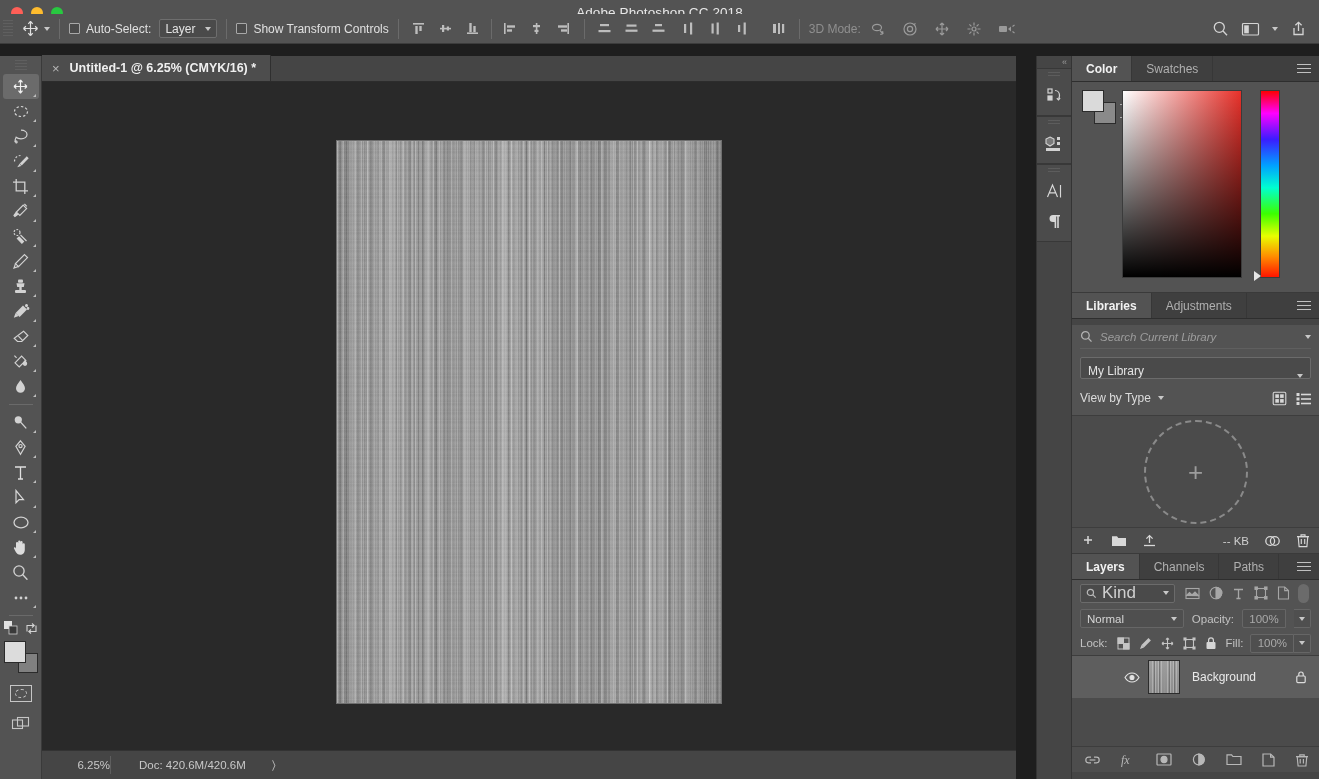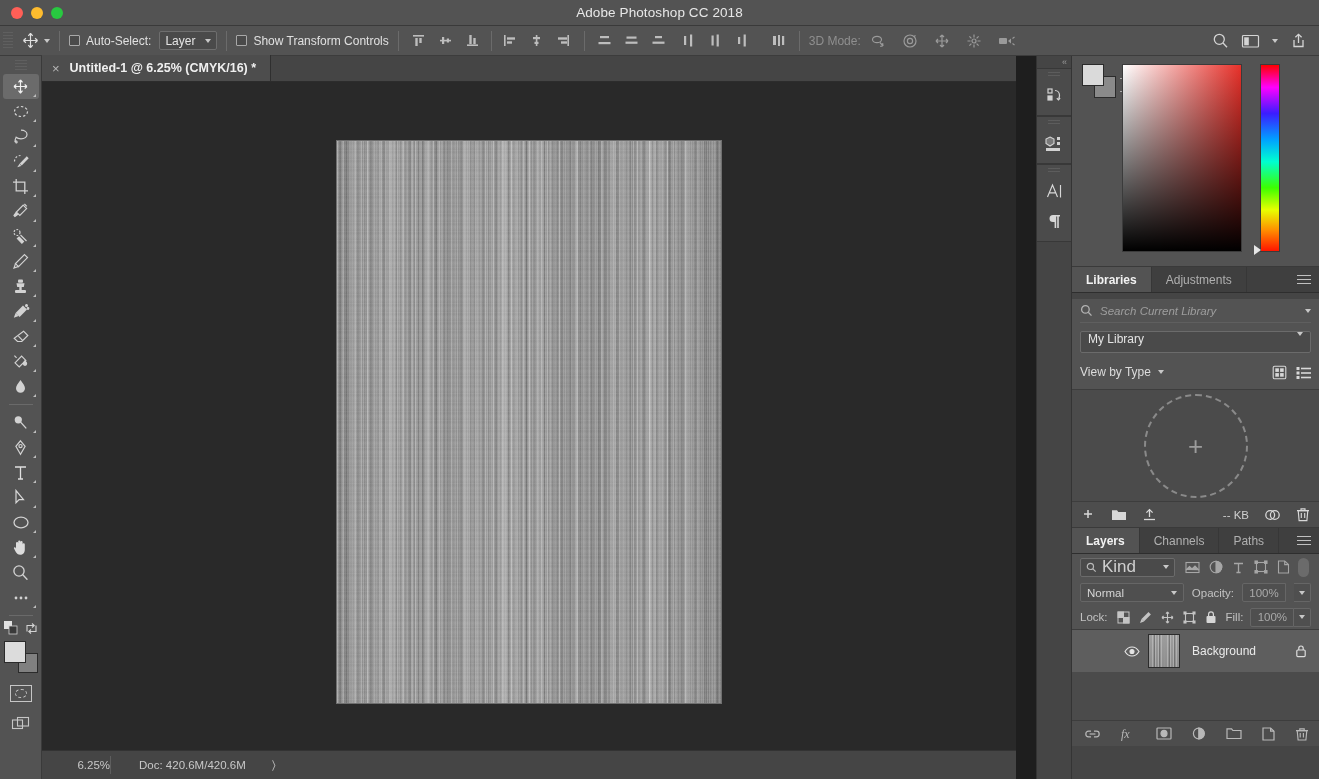--- a/index.html
+++ b/index.html
@@ -26,21 +26,21 @@
   .dot.red{ background:#ff5f57; }
   .dot.yellow{ background:#febc2e; }
   .dot.green{ background:#28c840; }
   .app-title {
     position:absolute; left:0; right:0; text-align:center;
     font-size:13.5px; color:#e8e8e8; letter-spacing:0.1px;
   }
 
   
   .optionsbar {
-    position:absolute; top:26px; left:0; width:1319px; height:30px;
+    position:absolute; top:14px; left:0; width:1319px; height:30px;
     background:#535353;
     display:flex; align-items:center;
     border-bottom:1px solid #3c3c3c;
   }
   .grip { width:10px; height:18px; margin-left:3px;
     background:repeating-linear-gradient(to bottom,#6e6e6e 0 1px,transparent 1px 3px);
     opacity:.45; }
   .opt-tool { display:flex; align-items:center; gap:4px; margin-left:7px; }
   .opt-icon { width:20px; height:20px; display:flex; align-items:center; justify-content:center; }
   .vsep { width:1px; height:20px; background:#6b6b6b; margin:0 9px; }
@@ -182,21 +182,21 @@
     background:linear-gradient(to bottom,#ff0000 0%,#ff00ff 12%,#3b1cff 26%,#00a0ff 40%,#00ffd0 52%,#3cff00 66%,#e8ff00 78%,#ff8c00 89%,#ff1500 100%); }
   .hue-thumb { position:absolute; left:-7px; bottom:-4px; width:0;height:0;
     border-top:5px solid transparent;border-bottom:5px solid transparent;border-left:7px solid #e6e6e6; }
 
   
   .lib-search { height:24px; margin:6px 8px 0; display:flex; align-items:center; gap:7px;
     border-bottom:1px solid #5f5f5f; color:#a9a9a9; }
   .lib-search .ph { flex:1; font-style:italic; font-size:11.5px; color:#9e9e9e; }
   .big-select {
     margin:8px 8px 0; height:22px; background:#4a4a4a; border:1px solid #6b6b6b; border-radius:2px;
-    display:flex; align-items:flex-start; justify-content:space-between; padding:0 7px;
+    display:flex; align-items:flex-end; justify-content:space-between; padding:0 7px;
     font-size:12px; color:#e4e4e4;
   }
   .lib-view { margin:8px 8px 0; height:22px; display:flex; align-items:center; justify-content:space-between; }
   .view-left { display:flex; align-items:center; gap:7px; font-size:12px; color:#dcdcdc; }
   .view-icons { display:flex; gap:9px; }
   .lib-canvas { margin-top:6px; height:112px; background:#4b4b4b; position:relative; border-top:1px solid #3d3d3d; }
   .dash-circle { position:absolute; left:50%; top:50%; transform:translate(-50%,-50%);
     width:104px; height:104px; border:2px dashed #8a8a8a; border-radius:50%;
     display:flex; align-items:center; justify-content:center; }
   .dash-plus { font-size:26px; color:#9c9c9c; line-height:1; font-weight:300; }
@@ -710,20 +710,35 @@
       <div class="rail-btn">
         <svg width="19" height="19" viewBox="0 0 19 19" fill="#d8d8d8">
             <path d="M13.5 3H8a3.5 3.5 0 000 7h1.6v6h1.6V4.4h1V16h1.6V4.4h1.2V3h-1.5z"></path>
           </svg>
       </div>
     </div>
   </div>
 
   <div class="panels">
 
+    <div class="panel-tabs">
+      <div class="ptab active">
+        <span>Color</span>
+      </div>
+      <div class="ptab">
+        <span>Swatches</span>
+      </div>
+      <div class="pmenu">
+        <span class="hamb">
+            <i></i>
+            <i></i>
+            <i></i>
+          </span>
+      </div>
+    </div>
     <div class="panel-body color-body">
       <div class="fgbg">
         <div class="bg"></div>
         <div class="fg"></div>
         <div class="circ-mark"></div>
       </div>
       <div class="picker"></div>
       <div class="huebar">
         <div class="hue-thumb"></div>
       </div>

